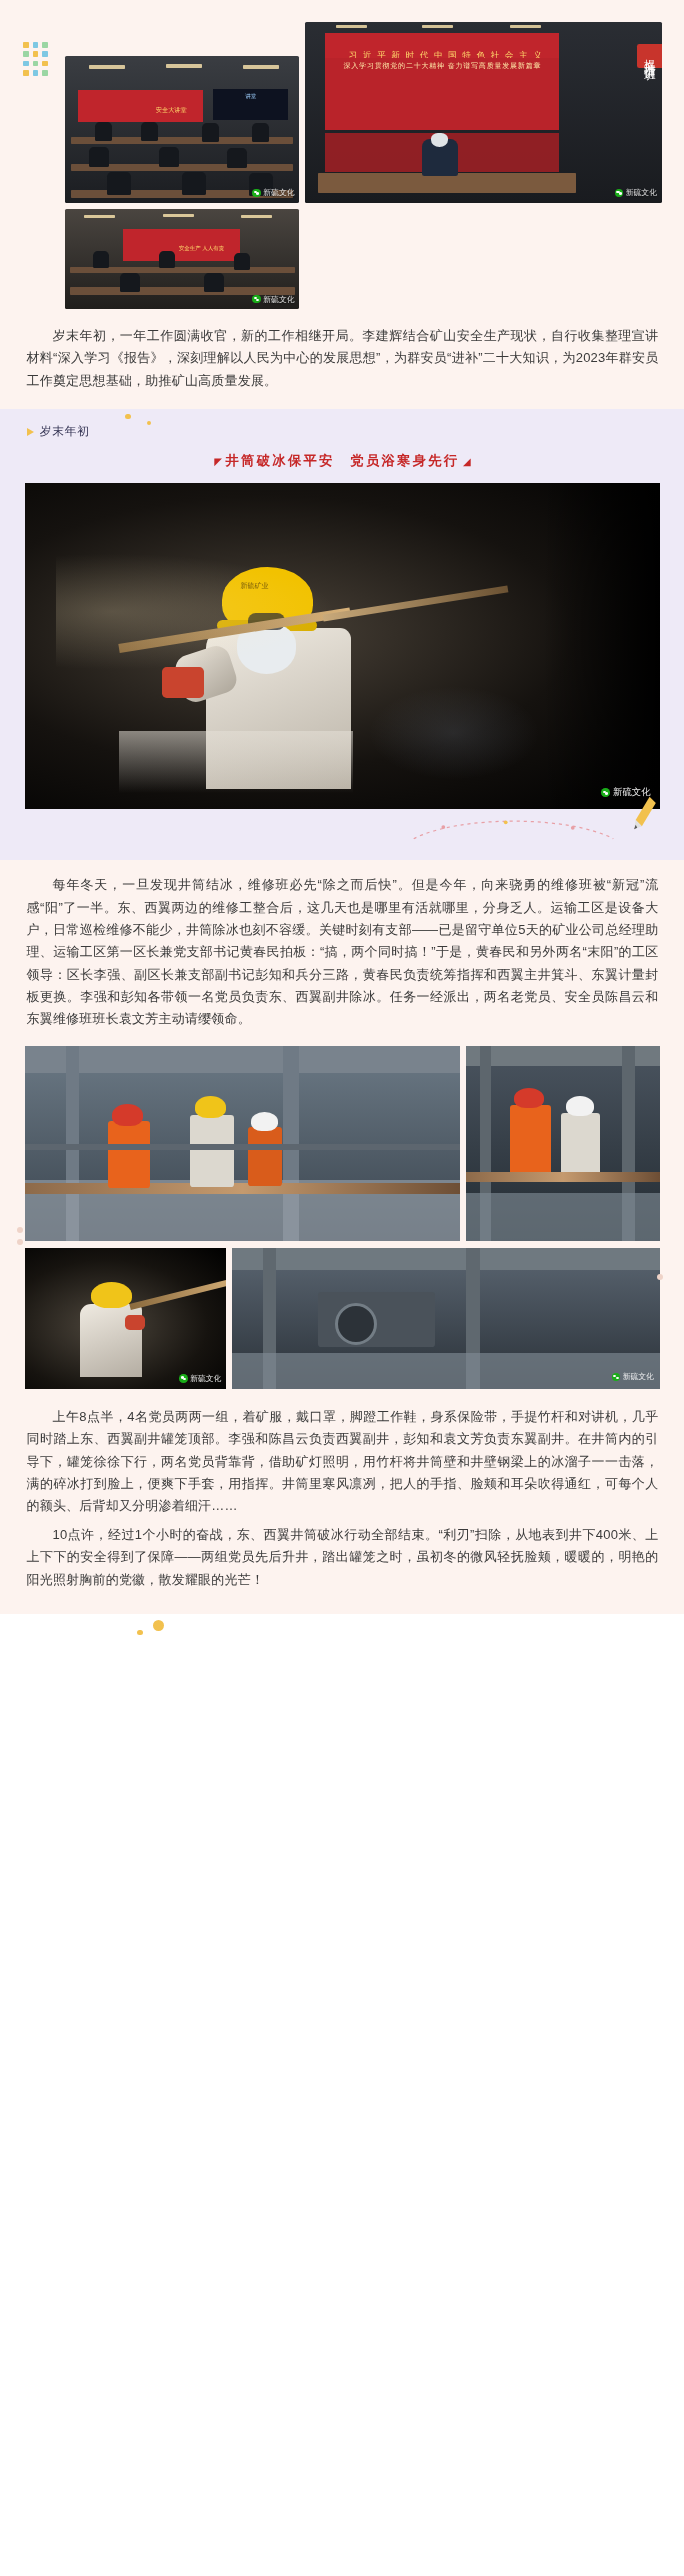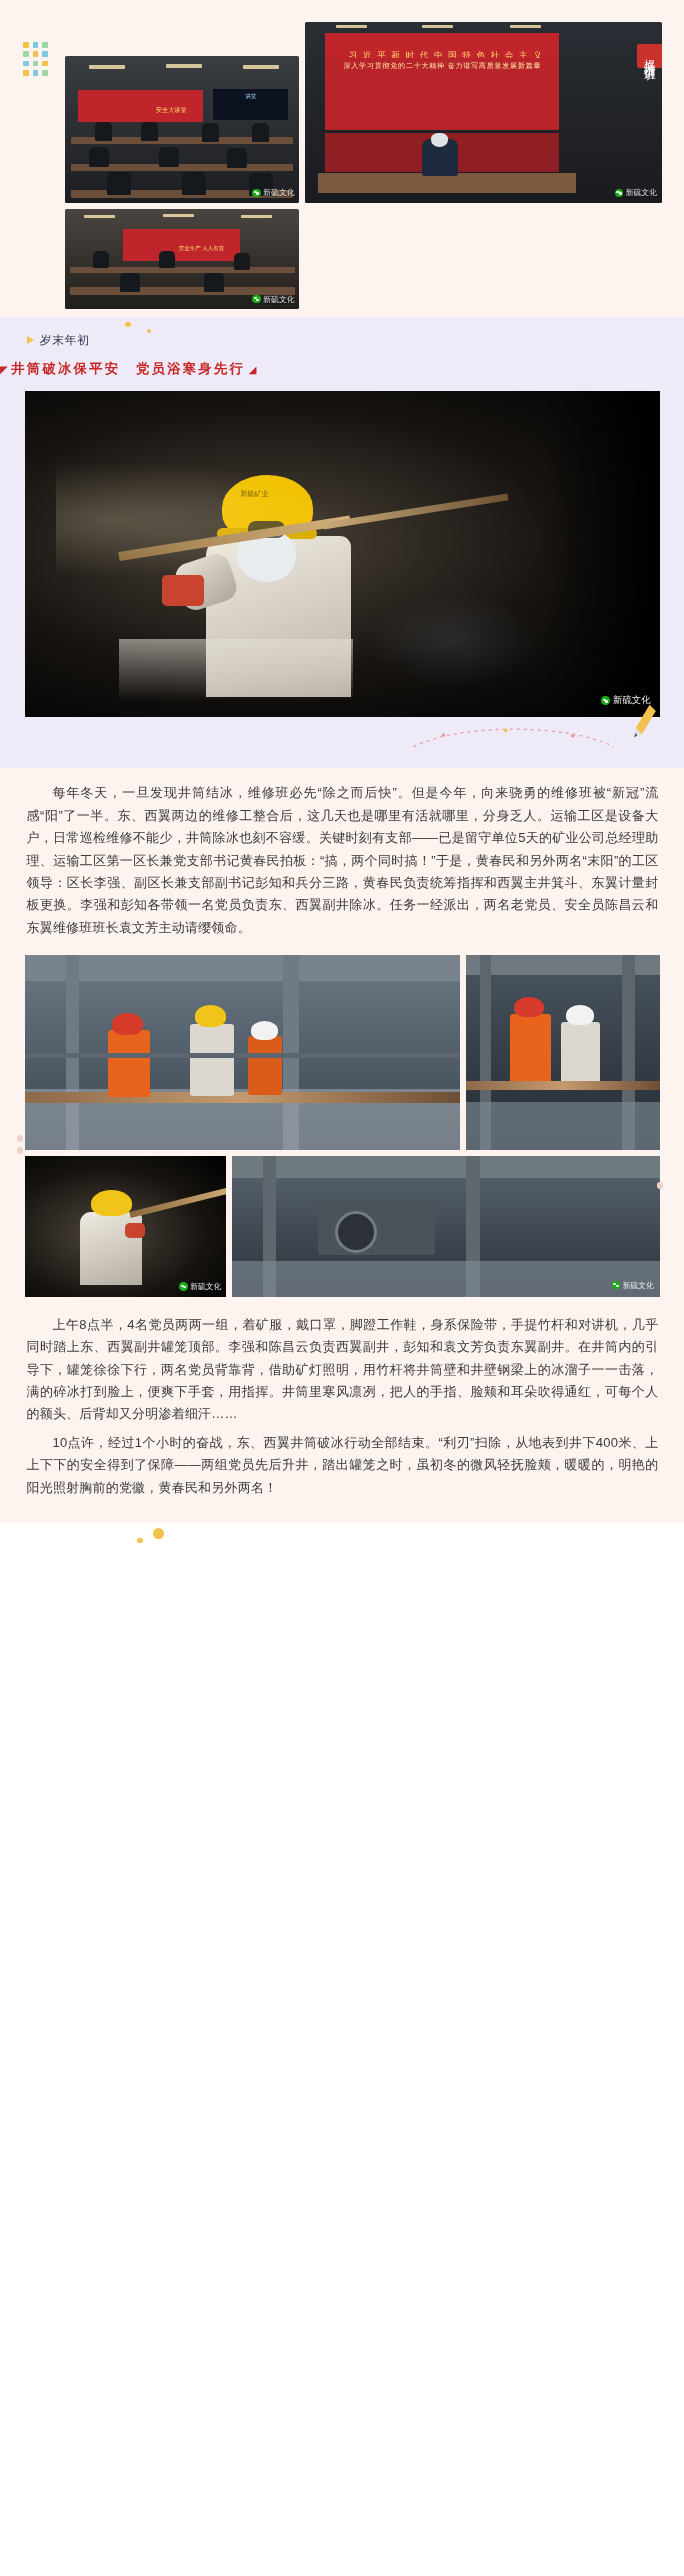--- a/index.html
+++ b/index.html
@@ -187,21 +187,21 @@
     border-left: 7px solid #f2c14e;
     border-top: 4.7px solid transparent;
     border-bottom: 4.7px solid transparent;
   }
   .story-tag .txt {
     font-size: 11.7px;
     color: #2f2f4f;
     letter-spacing: 0.8px;
   }
   .headline {
-    text-align: left;
+    text-align: center;
     padding: 1.6px 0 12.5px 0;
     position: relative;
   }
   .headline .main {
     font-size: 13.3px;
     color: #c62828;
     letter-spacing: 2.3px;
     font-weight: bold;
   }
   .headline .deco-l, .headline .deco-r {
@@ -463,20 +463,23 @@
           <div class="person" style="left:139px; top:64px; width:20px; height:19px;"></div>
           <div class="wm">
             <span class="wm-logo"></span>
             <span>新硫文化</span>
           </div>
         </div>
 
       </div>
     </div>
 
+    <div class="sec-top-tail">
+      <div class="para" style="padding:0; text-indent:2em;">岁末年初，一年工作圆满收官，新的工作相继开局。李建辉结合矿山安全生产现状，自行收集整理宣讲材料“深入学习《报告》，深刻理解以人民为中心的发展思想”，为群安员“进补”二十大知识，为2023年群安员工作奠定思想基础，助推矿山高质量发展。</div>
+    </div>
   </div>
 
   <div class="sec-story">
 
     <div class="deco-dot" style="left:125px; top:4.7px; width:5.5px; height:5.5px; background:#f2c14e;"></div>
     <div class="deco-dot" style="left:147px; top:12.5px; width:3.9px; height:3.9px; background:#f2c14e;"></div>
 
     <div class="story-tag">
       <span class="tri"></span>
       <span class="txt">岁末年初</span>
@@ -587,21 +590,21 @@
           <div class="floor-wet" style="left:0; bottom:0; width:100%; height:36px; background:#808b94;"></div>
           <div class="wm" style="position:absolute; right:6.2px; bottom:6.2px; color:rgba(255,255,255,.9); font-size:7.8px; display:flex; gap:2.3px; align-items:center;">
             <span class="wm-logo"></span>
             <span>新硫文化</span>
           </div>
         </div>
       </div>
     </div>
 
     <div class="para" style="padding-top:9.4px;">上午8点半，4名党员两两一组，着矿服，戴口罩，脚蹬工作鞋，身系保险带，手提竹杆和对讲机，几乎同时踏上东、西翼副井罐笼顶部。李强和陈昌云负责西翼副井，彭知和袁文芳负责东翼副井。在井筒内的引导下，罐笼徐徐下行，两名党员背靠背，借助矿灯照明，用竹杆将井筒壁和井壁钢梁上的冰溜子一一击落，满的碎冰打到脸上，便爽下手套，用指挥。井筒里寒风凛冽，把人的手指、脸颊和耳朵吹得通红，可每个人的额头、后背却又分明渗着细汗……</div>
-    <div class="para">10点许，经过1个小时的奋战，东、西翼井筒破冰行动全部结束。“利刃”扫除，从地表到井下400米、上上下下的安全得到了保障——两组党员先后升井，踏出罐笼之时，虽初冬的微风轻抚脸颊，暖暖的，明艳的阳光照射胸前的党徽，黄春民和另外两名！</div>
+    <div class="para">10点许，经过1个小时的奋战，东、西翼井筒破冰行动全部结束。“利刃”扫除，从地表到井下400米、上上下下的安全得到了保障——两组党员先后升井，踏出罐笼之时，虽初冬的微风轻抚脸颊，暖暖的，明艳的阳光照射胸前的党徽，散发耀眼的光芒！</div>
 
     <div class="deco-dot" style="left:17px; top:367px; width:6.2px; height:6.2px; background:#efd3c8;"></div>
     <div class="deco-dot" style="left:17px; top:379px; width:6.2px; height:6.2px; background:#efd3c8;"></div>
     <div class="deco-dot" style="left:657px; top:414px; width:6.2px; height:6.2px; background:#efd3c8;"></div>
   </div>
 
   <div class="bottom-dots">
     <div class="deco-dot" style="left:153px; top:6.2px; width:11px; height:11px; background:#f2c14e;"></div>
     <div class="deco-dot" style="left:137px; top:15.6px; width:5.5px; height:5.5px; background:#f2c14e;"></div>
   </div>

